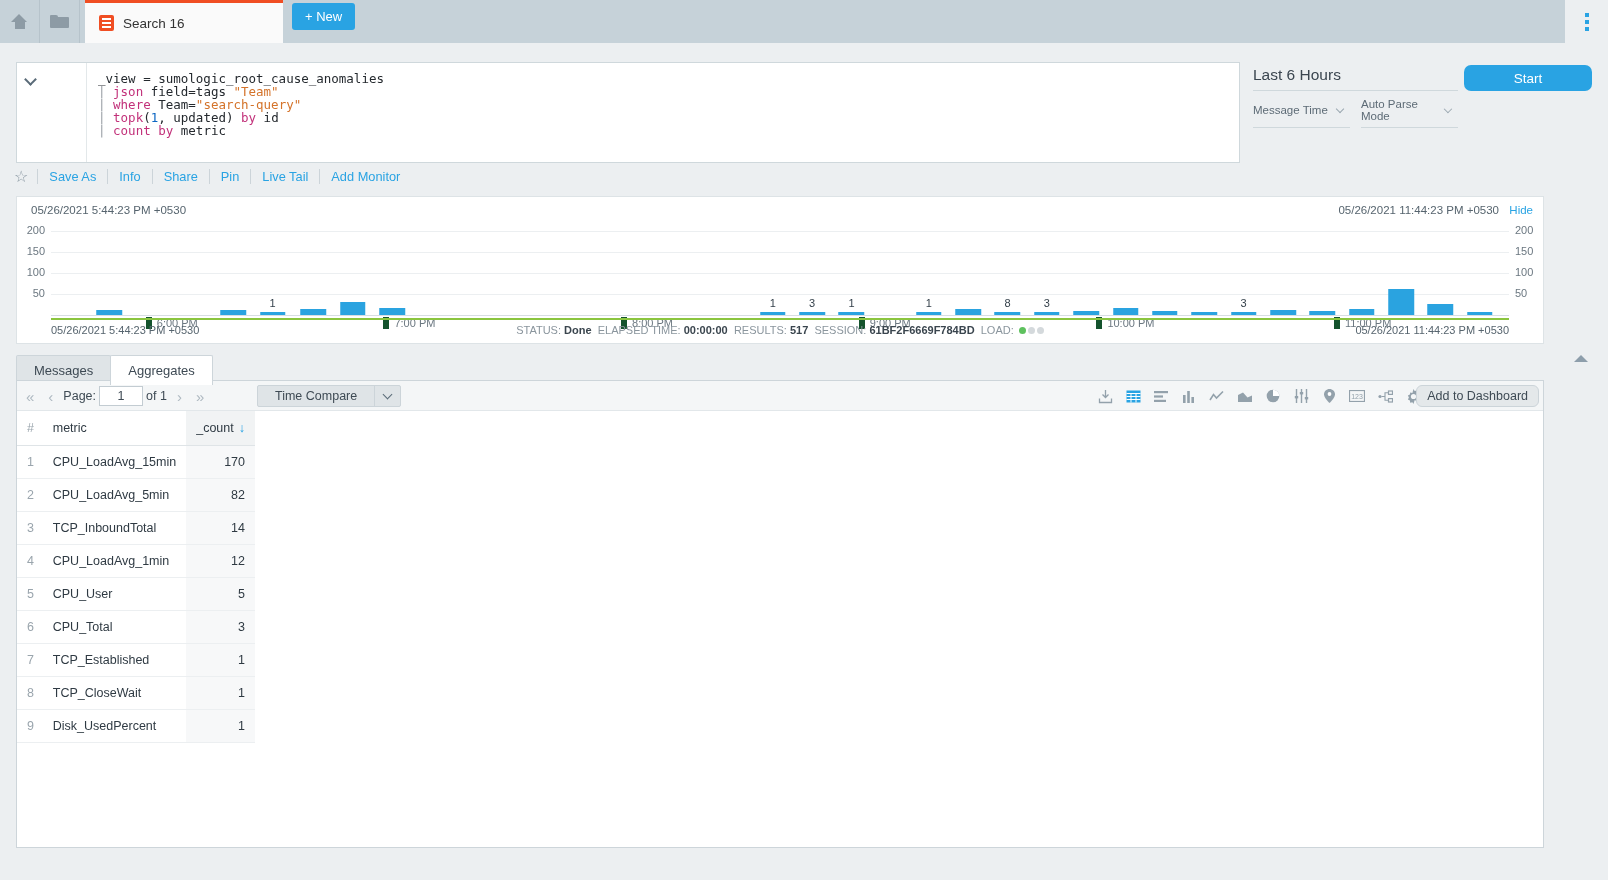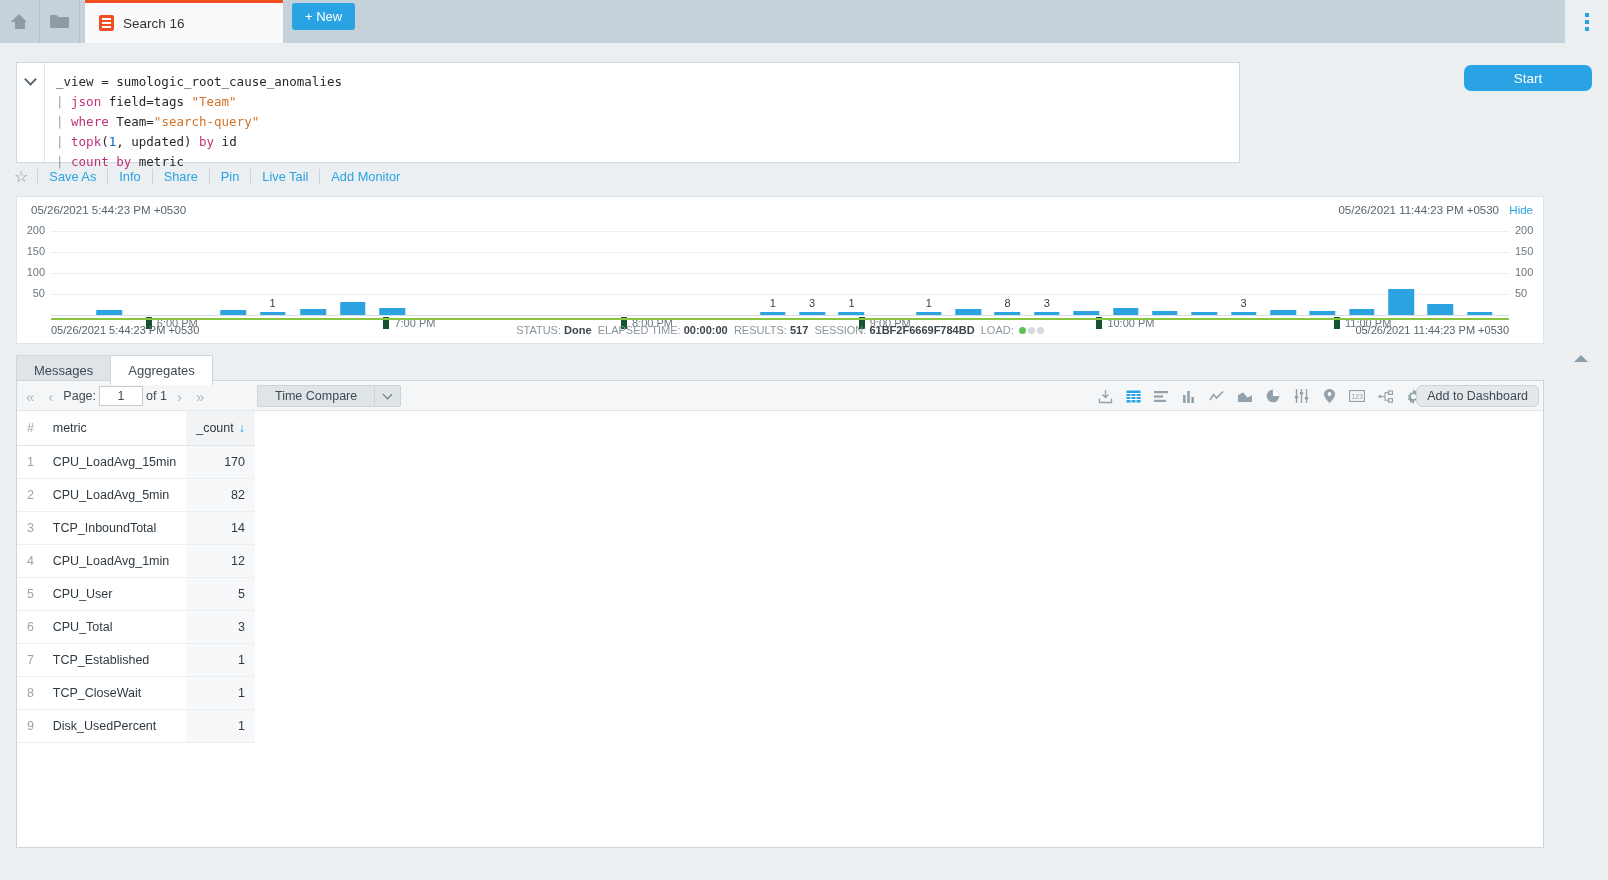--- a/index.html
+++ b/index.html
@@ -100,22 +100,22 @@
   }
   .chev-col { width: 27px; padding-top: 10px; display: flex; justify-content: center; }
   .chev-down {
     width: 9px; height: 9px;
     border-right: 2px solid #5a6b78; border-bottom: 2px solid #5a6b78;
     transform: rotate(45deg); margin-top: 2px;
   }
   .query-code {
     flex: 1; border-left: 1px solid #e3e8ea;
     font-family: "DejaVu Sans Mono", "Liberation Mono", monospace;
-    font-size: 12.5px; line-height: 20px;
-    padding: 9px 0 0 11px; color: #24292e; white-space: pre;
+    font-size: 12.5px; line-height: 13px;
+    padding: 9px 0 0 11px; color: #24292e; white-space: pre; margin-left: 42px;
   }
   .kw    { color: #c2317a; }
   .str   { color: #d4732a; }
   .num   { color: #0b66c3; }
   .pipe  { color: #999fa5; }
 
   .time-panel { position: absolute; left: 1253px; top: 23px; width: 205px; }
   .time-range {
     font-size: 15.5px; color: #3b4650; padding-bottom: 6px;
     border-bottom: 1px solid #cfd8dc;
@@ -316,20 +316,33 @@
       <div class="chev-col">
         <span class="chev-down"></span>
       </div>
       <div class="query-code"><span>_view = sumologic_root_cause_anomalies</span>
 <span class="pipe">| </span><span class="kw">json</span> field=tags <span class="str">"Team"</span>
 <span class="pipe">| </span><span class="kw">where</span> Team=<span class="str">"search-query"</span>
 <span class="pipe">| </span><span class="kw">topk</span>(<span class="num">1</span>, updated) <span class="kw">by</span> id
 <span class="pipe">| </span><span class="kw">count by</span> metric</div>
     </div>
 
+    <div class="time-panel">
+      <div class="time-range">Last 6 Hours</div>
+      <div class="sel-row">
+        <div class="mini-sel">
+          <span>Message Time</span>
+          <span class="mini-chev"></span>
+        </div>
+        <div class="mini-sel">
+          <span>Auto Parse Mode</span>
+          <span class="mini-chev"></span>
+        </div>
+      </div>
+    </div>
     <button class="start-btn">Start</button>
   </div>
 
   <div class="actions">
     <span class="star">☆</span>
     <span class="act-link">Save As</span>
     <span class="act-link">Info</span>
     <span class="act-link">Share</span>
     <span class="act-link">Pin</span>
     <span class="act-link">Live Tail</span>

